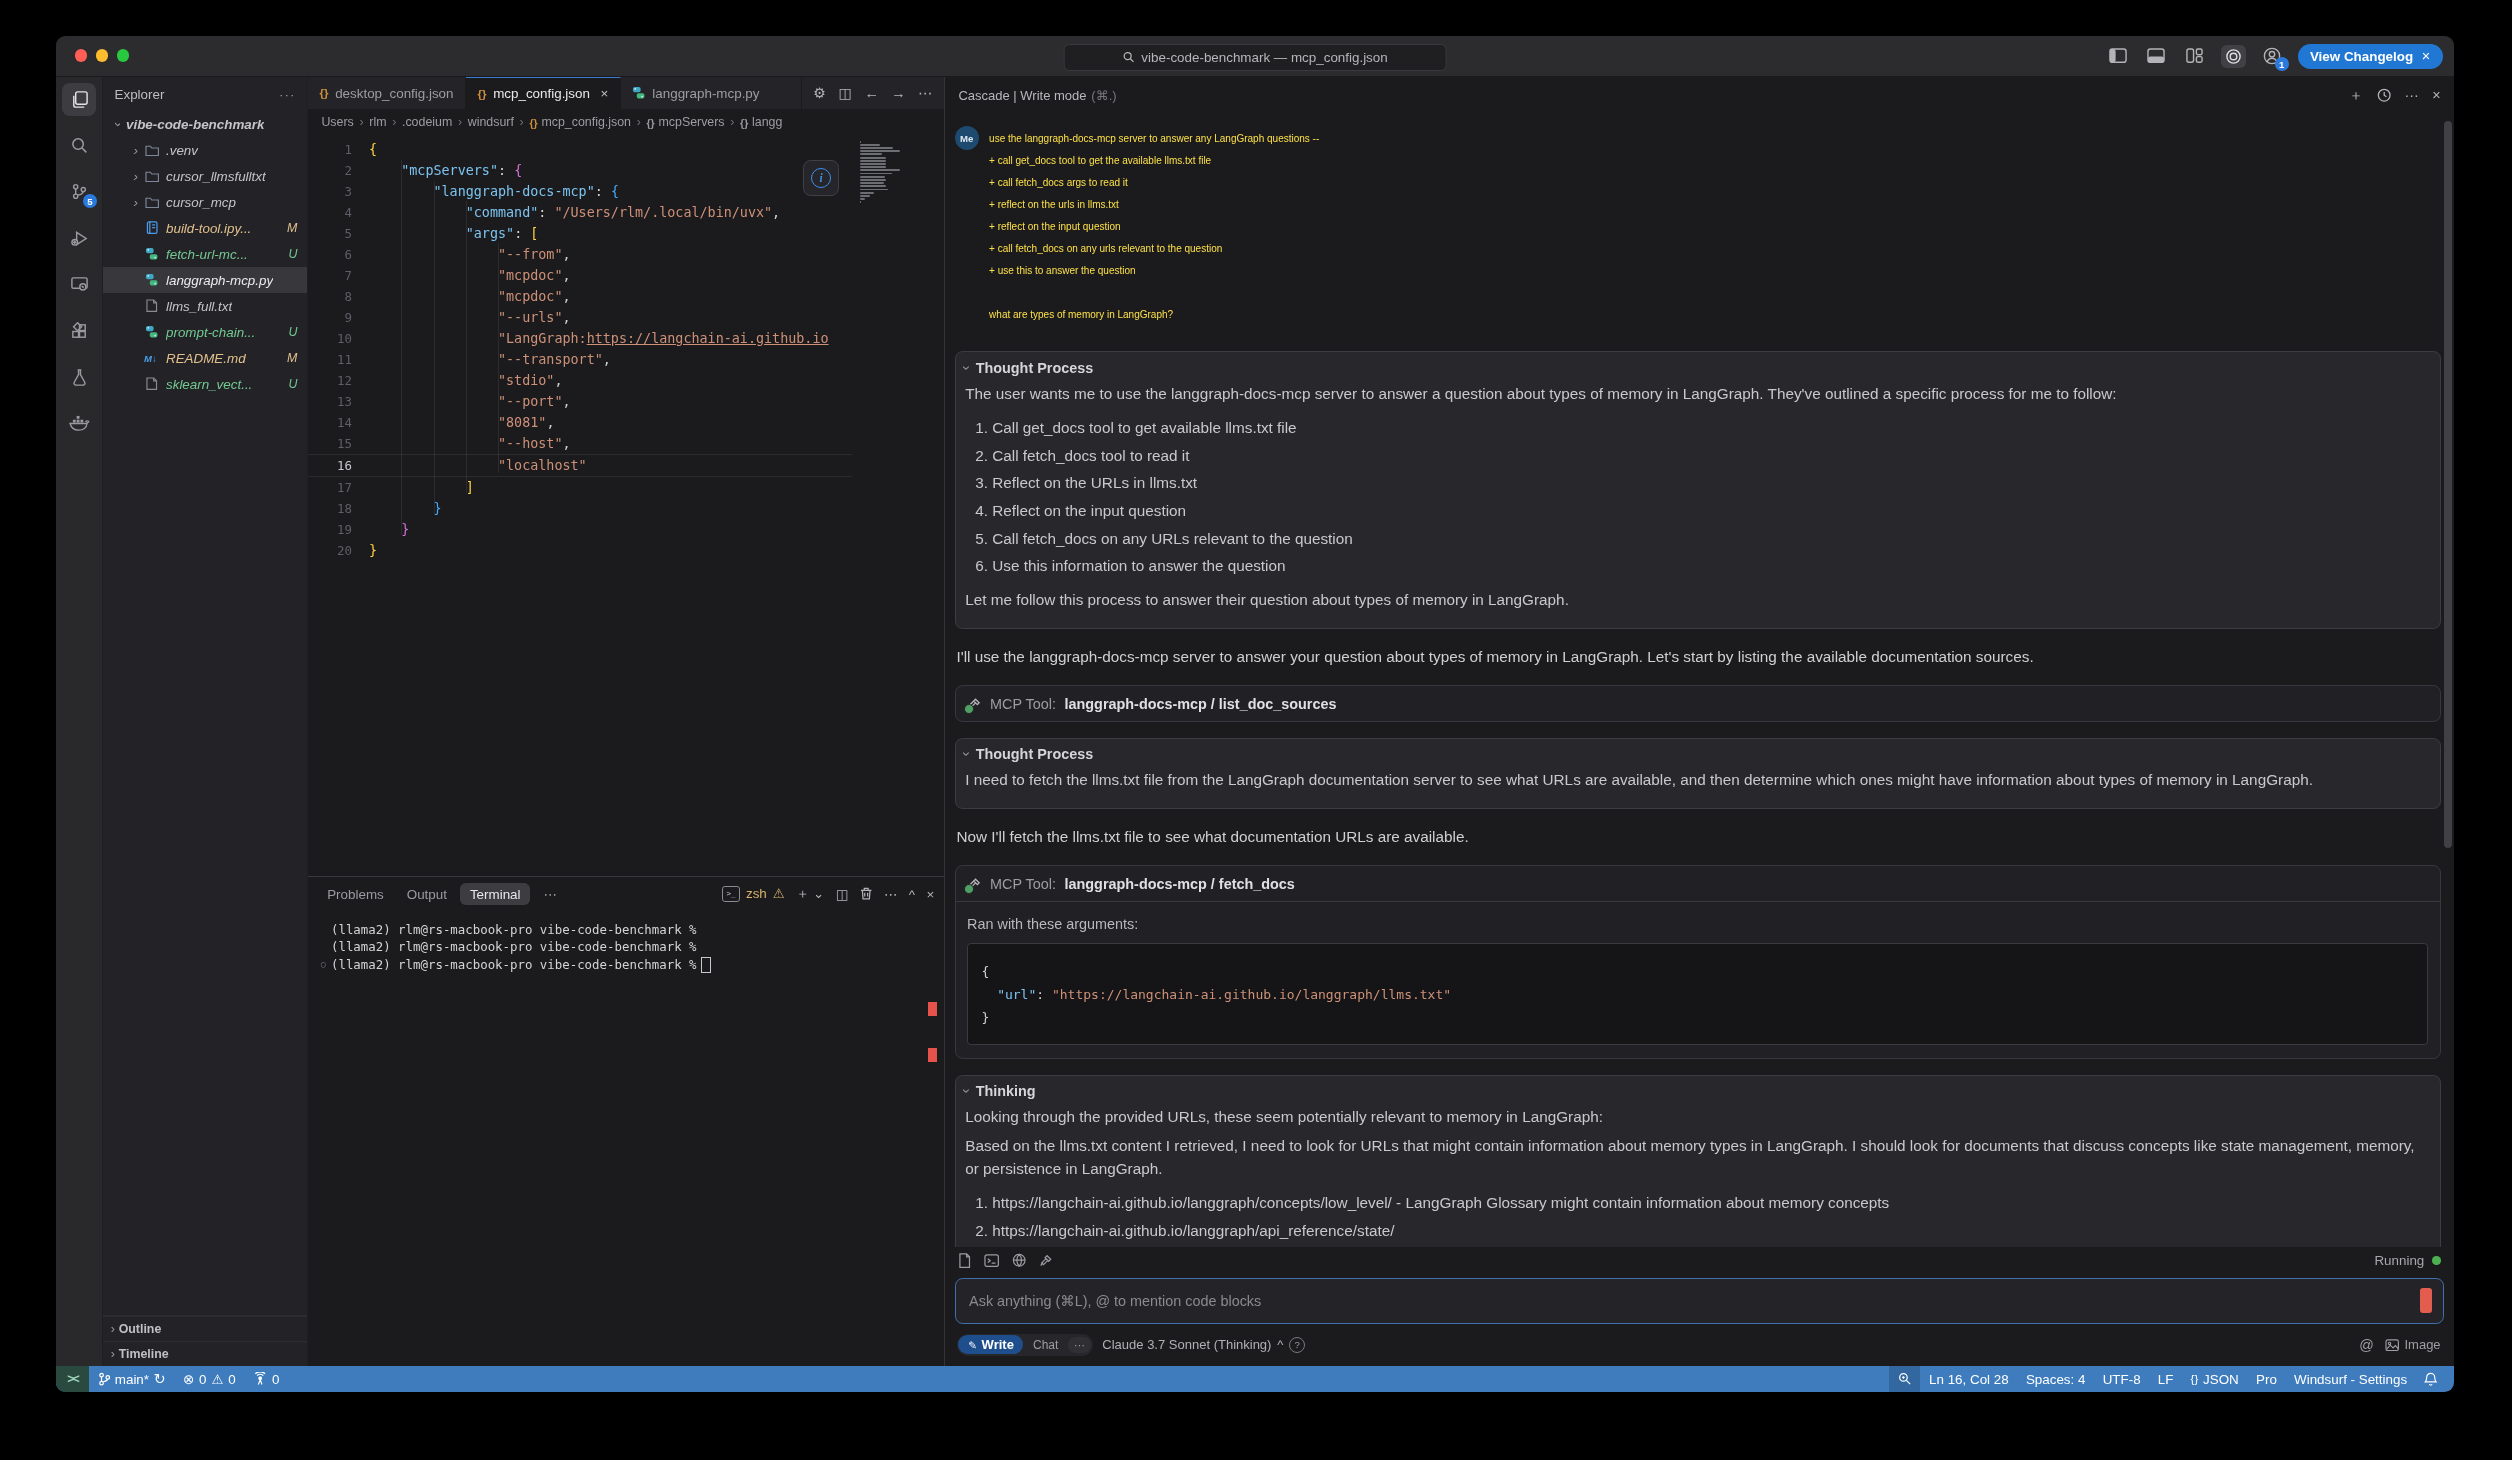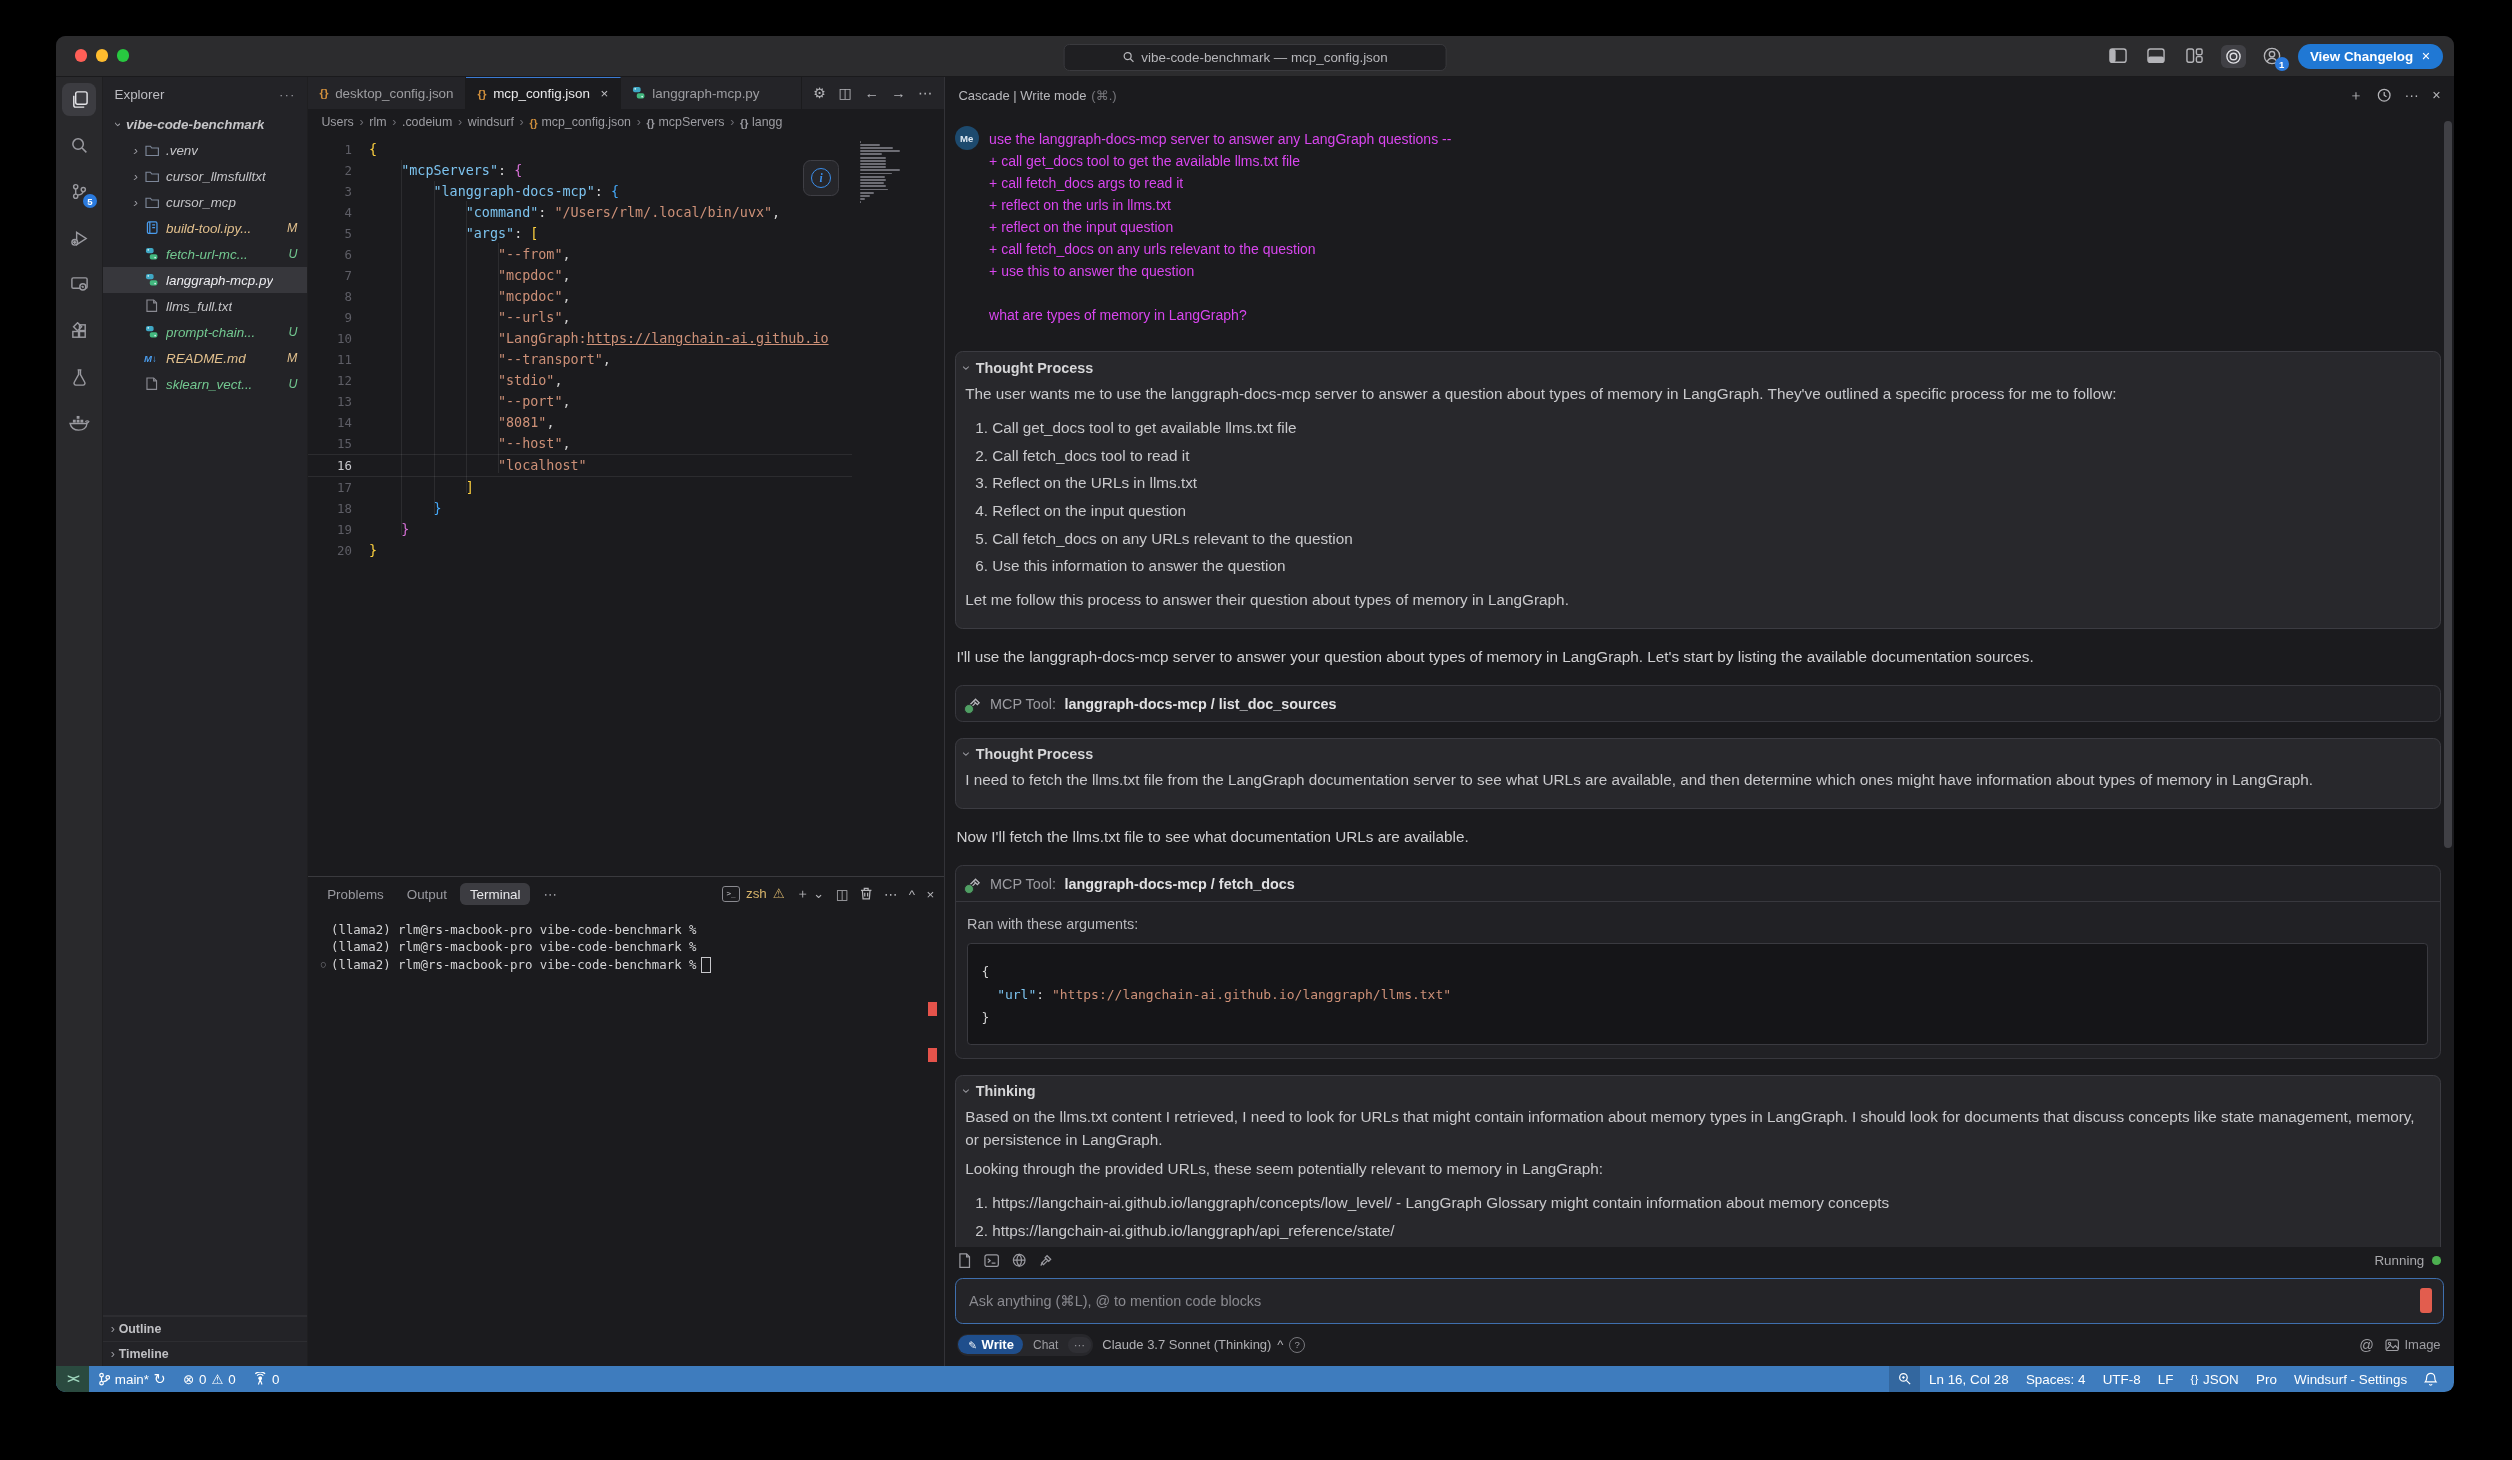--- a/index.html
+++ b/index.html
@@ -100,21 +100,21 @@
   .redmark{position:absolute;right:6.7px;width:9.6px;height:14.4px;background:#e5534b;}
   
   .cascade{flex:1;display:flex;flex-direction:column;background:#1b1b1e;position:relative;min-width:0;}
   .cas-head{height:36px;flex:0 0 36px;display:flex;align-items:center;padding:0 13.4px;font-size:13px;color:#b8b8bc;}
   .cas-head .short{color:#77777c;margin-left:4.8px;}
   .cas-head-acts{margin-left:auto;display:flex;gap:13.4px;color:#b4b4b8;align-items:center;font-size:14.4px;}
   .chat{flex:1;overflow:hidden;padding:5.7px 13.4px 0 9.6px;min-height:0;}
   .user-row{display:flex;gap:10.5px;margin:7.7px 0 25px 0;}
   .avatar{width:24px;height:24px;border-radius:50%;background:#1d4a6e;color:#dfeaf4;font-size:9.6px;font-weight:bold;
     display:flex;align-items:center;justify-content:center;flex:0 0 24px;}
-  .user-lines{font-size:14px;color:#d946ef;line-height:22px;padding-top:1.9px;}
+  .user-lines{font-size:10px;color:#fde047;line-height:22px;padding-top:1.9px;}
   .chat-p{font-size:15.3px;color:#d0d0d2;line-height:22px;margin:17px 1.9px;}
   .tp-box{background:#28282c;border:1px solid #3c3c42;border-radius:7.7px;padding:7.7px 13.4px 11.5px 9.6px;margin:13.4px 0;}
   .tp-head{font-size:14.4px;color:#d6d6d8;font-weight:600;display:flex;align-items:center;gap:5.7px;margin-bottom:3.8px;}
   .tp-box p{font-size:15.3px;color:#c9c9cc;line-height:23px;margin:5.7px 0;}
   .tp-box ol{margin:13.4px 0 9.6px 0;padding-left:27px;font-size:15.3px;color:#c9c9cc;}
   .tp-box ol li{margin-bottom:7.7px;line-height:20px;}
   .tool-box{background:#212125;border:1px solid #38383e;border-radius:7.7px;margin:15.3px 0;}
   .tool-head{display:flex;align-items:center;gap:8.6px;padding:9.6px 11.5px;font-size:14.4px;color:#e0e0e2;}
   .tool-head .pref{color:#9d9da2;}
   .tool-head .nm{font-weight:600;}
@@ -716,22 +716,22 @@
                 <div><span class="s-pl">  </span><span class="s-key">"url"</span><span class="s-pu">: </span><span class="s-str">"https://langchain-ai.github.io/langgraph/llms.txt"</span></div>
                 <div><span class="s-pu">}</span></div>
               </div>
             </div>
           </div>
           <div class="tp-box">
             <div class="tp-head">
               <span class="chevi down">›</span>
               <span>Thinking</span>
             </div>
+            <p>Looking through the provided URLs, these seem potentially relevant to memory in LangGraph:</p>
             <p style="margin-bottom: 1.9px;">Based on the llms.txt content I retrieved, I need to look for URLs that might contain information about memory types in LangGraph. I should look for documents that discuss concepts like state management, memory, or persistence in LangGraph.</p>
-            <p>Looking through the provided URLs, these seem potentially relevant to memory in LangGraph:</p>
             <ol>
               <li>https://langchain-ai.github.io/langgraph/concepts/low_level/ - LangGraph Glossary might contain information about memory concepts</li>
               <li>https://langchain-ai.github.io/langgraph/api_reference/state/</li>
             </ol>
           </div>
         </div>
       <div class="cas-status">
         <span>
           <svg width="13.4" height="15.3" viewBox="0 0 14 16" fill="none" stroke="#9a9aa0" stroke-width="1.3">
               <path d="M2 1h7l3 3v11H2z"></path>

